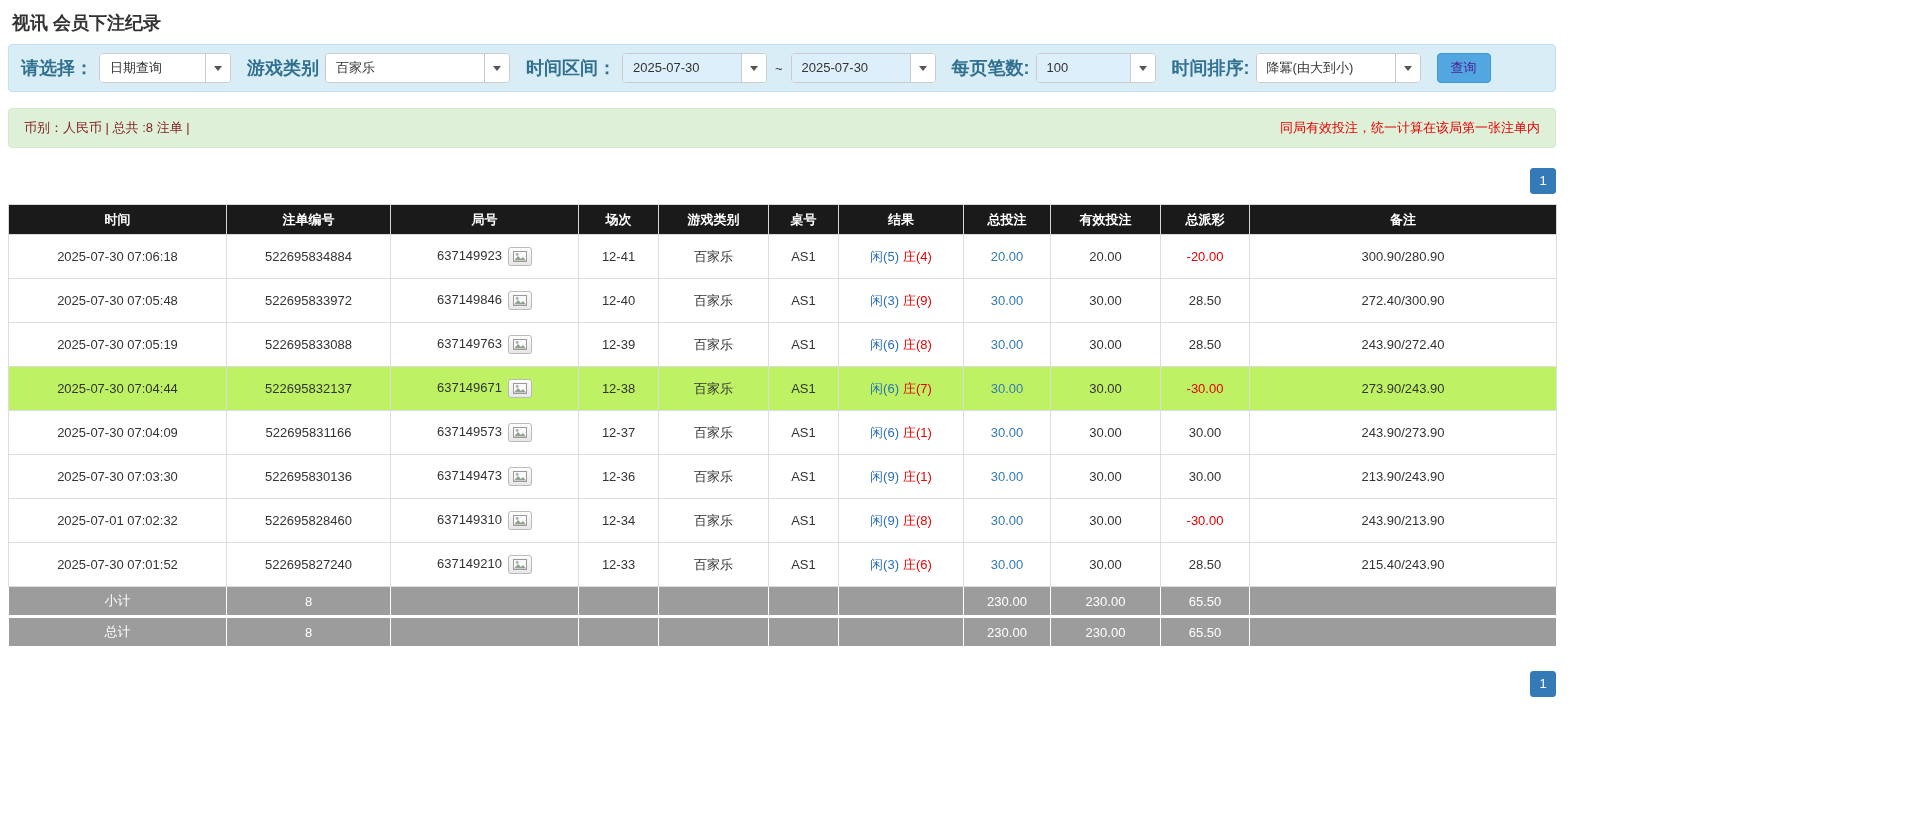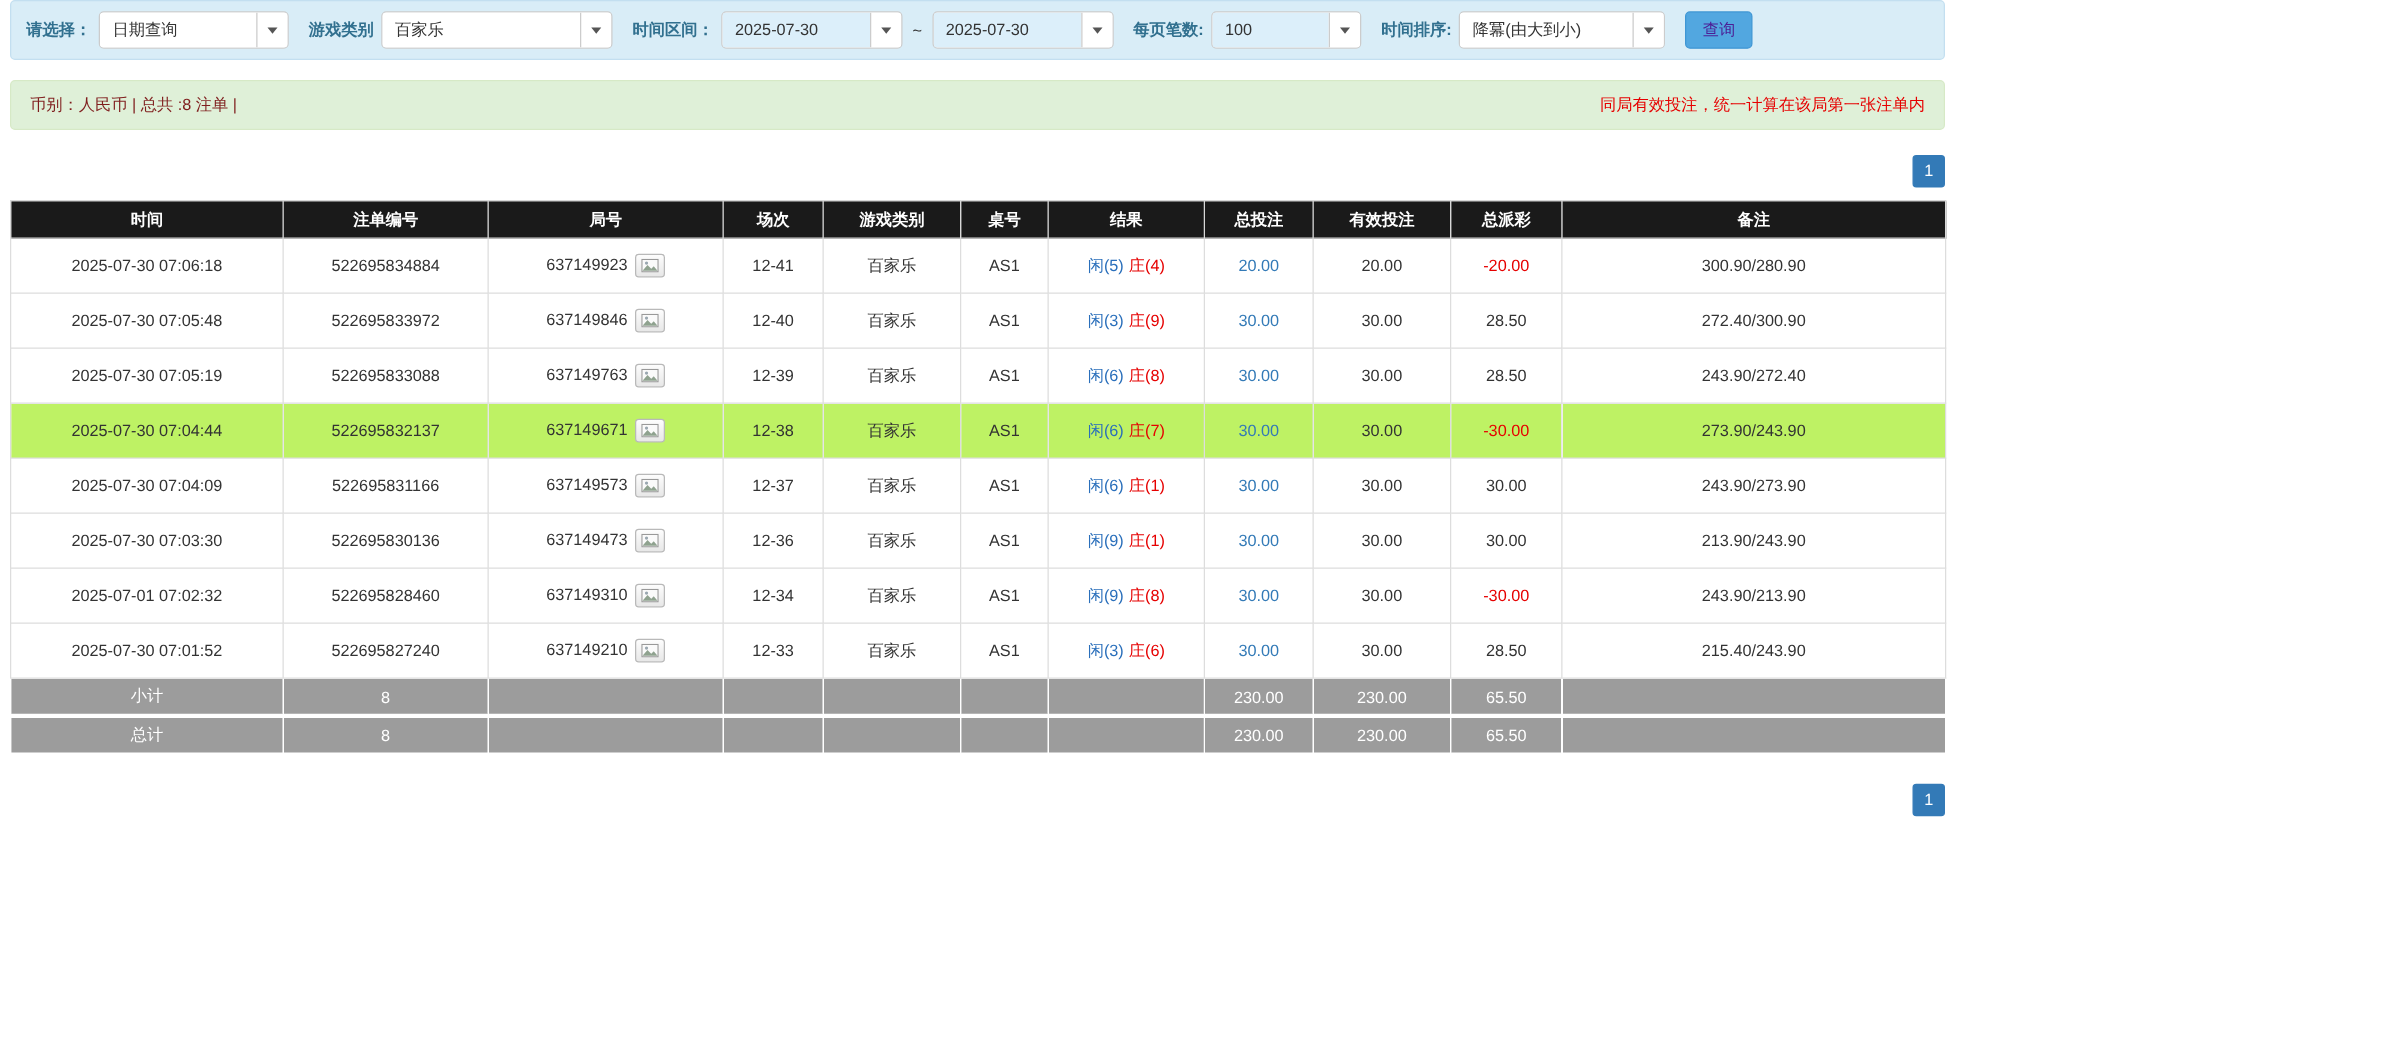--- a/index.html
+++ b/index.html
@@ -17,21 +17,21 @@
     font-size:18px; font-weight:600; color:#333;
   }
 
   
   .filter-bar {
     display:flex; align-items:center; gap:6px;
     background:#d9edf7; border:1px solid #c3dff0; border-radius:4px;
     padding:8px 10px; height:48px;
   }
   .flabel {
-    color:#31708f; font-weight:bold; font-size:13px;
+    color:#31708f; font-weight:bold; font-size:18px;
     white-space:nowrap; margin-left:10px;
   }
   .flabel.first { margin-left:2px; }
   .combo {
     display:inline-flex; align-items:stretch;
     background:#fff; border:1px solid #ccc; border-radius:4px;
     height:30px; overflow:hidden; cursor:pointer;
   }
   .combo.tinted .combo-text { background:#dceffa; }
   .combo-text {
@@ -41,21 +41,21 @@
   .combo-caret {
     width:25px; border-left:1px solid #ccc;
     display:flex; align-items:center; justify-content:center;
     background:#fff;
   }
   .caret {
     width:0; height:0;
     border-left:4px solid transparent; border-right:4px solid transparent;
     border-top:5px solid #555;
   }
-  .w-querytype { width:152px; }
+  .w-querytype { width:132px; }
   .w-game     { width:185px; }
   .w-date     { width:145px;justify-content:flex-end; }
   .w-pagesize { width:120px; }
   .w-sort     { width:165px; }
   .tilde { font-size:13px; color:#333; margin:0 2px; }
   .btn-search {
     height:30px; padding:0 13px; margin-left:10px;
     background:#52a7e0; border:1px solid #3f96d4; color:#4c1d95;
     font-size:13px; border-radius:4px; cursor:pointer;
     font-family:inherit;
@@ -108,20 +108,21 @@
     background:linear-gradient(#fdfdfd,#e7e7e7);
     border:1px solid #b9b9b9; border-radius:3px;
     vertical-align:middle; cursor:pointer;
   }
 </style>
 </head>
 <body>
 
 <div class="container">
 
+  <h1 class="page-title">视讯 会员下注纪录</h1>
 
   <div class="filter-bar">
     <span class="flabel first">请选择：</span>
     <div class="combo w-querytype">
       <span class="combo-text">日期查询</span>
       <span class="combo-caret">
           <i class="caret"></i>
         </span>
     </div>
 

